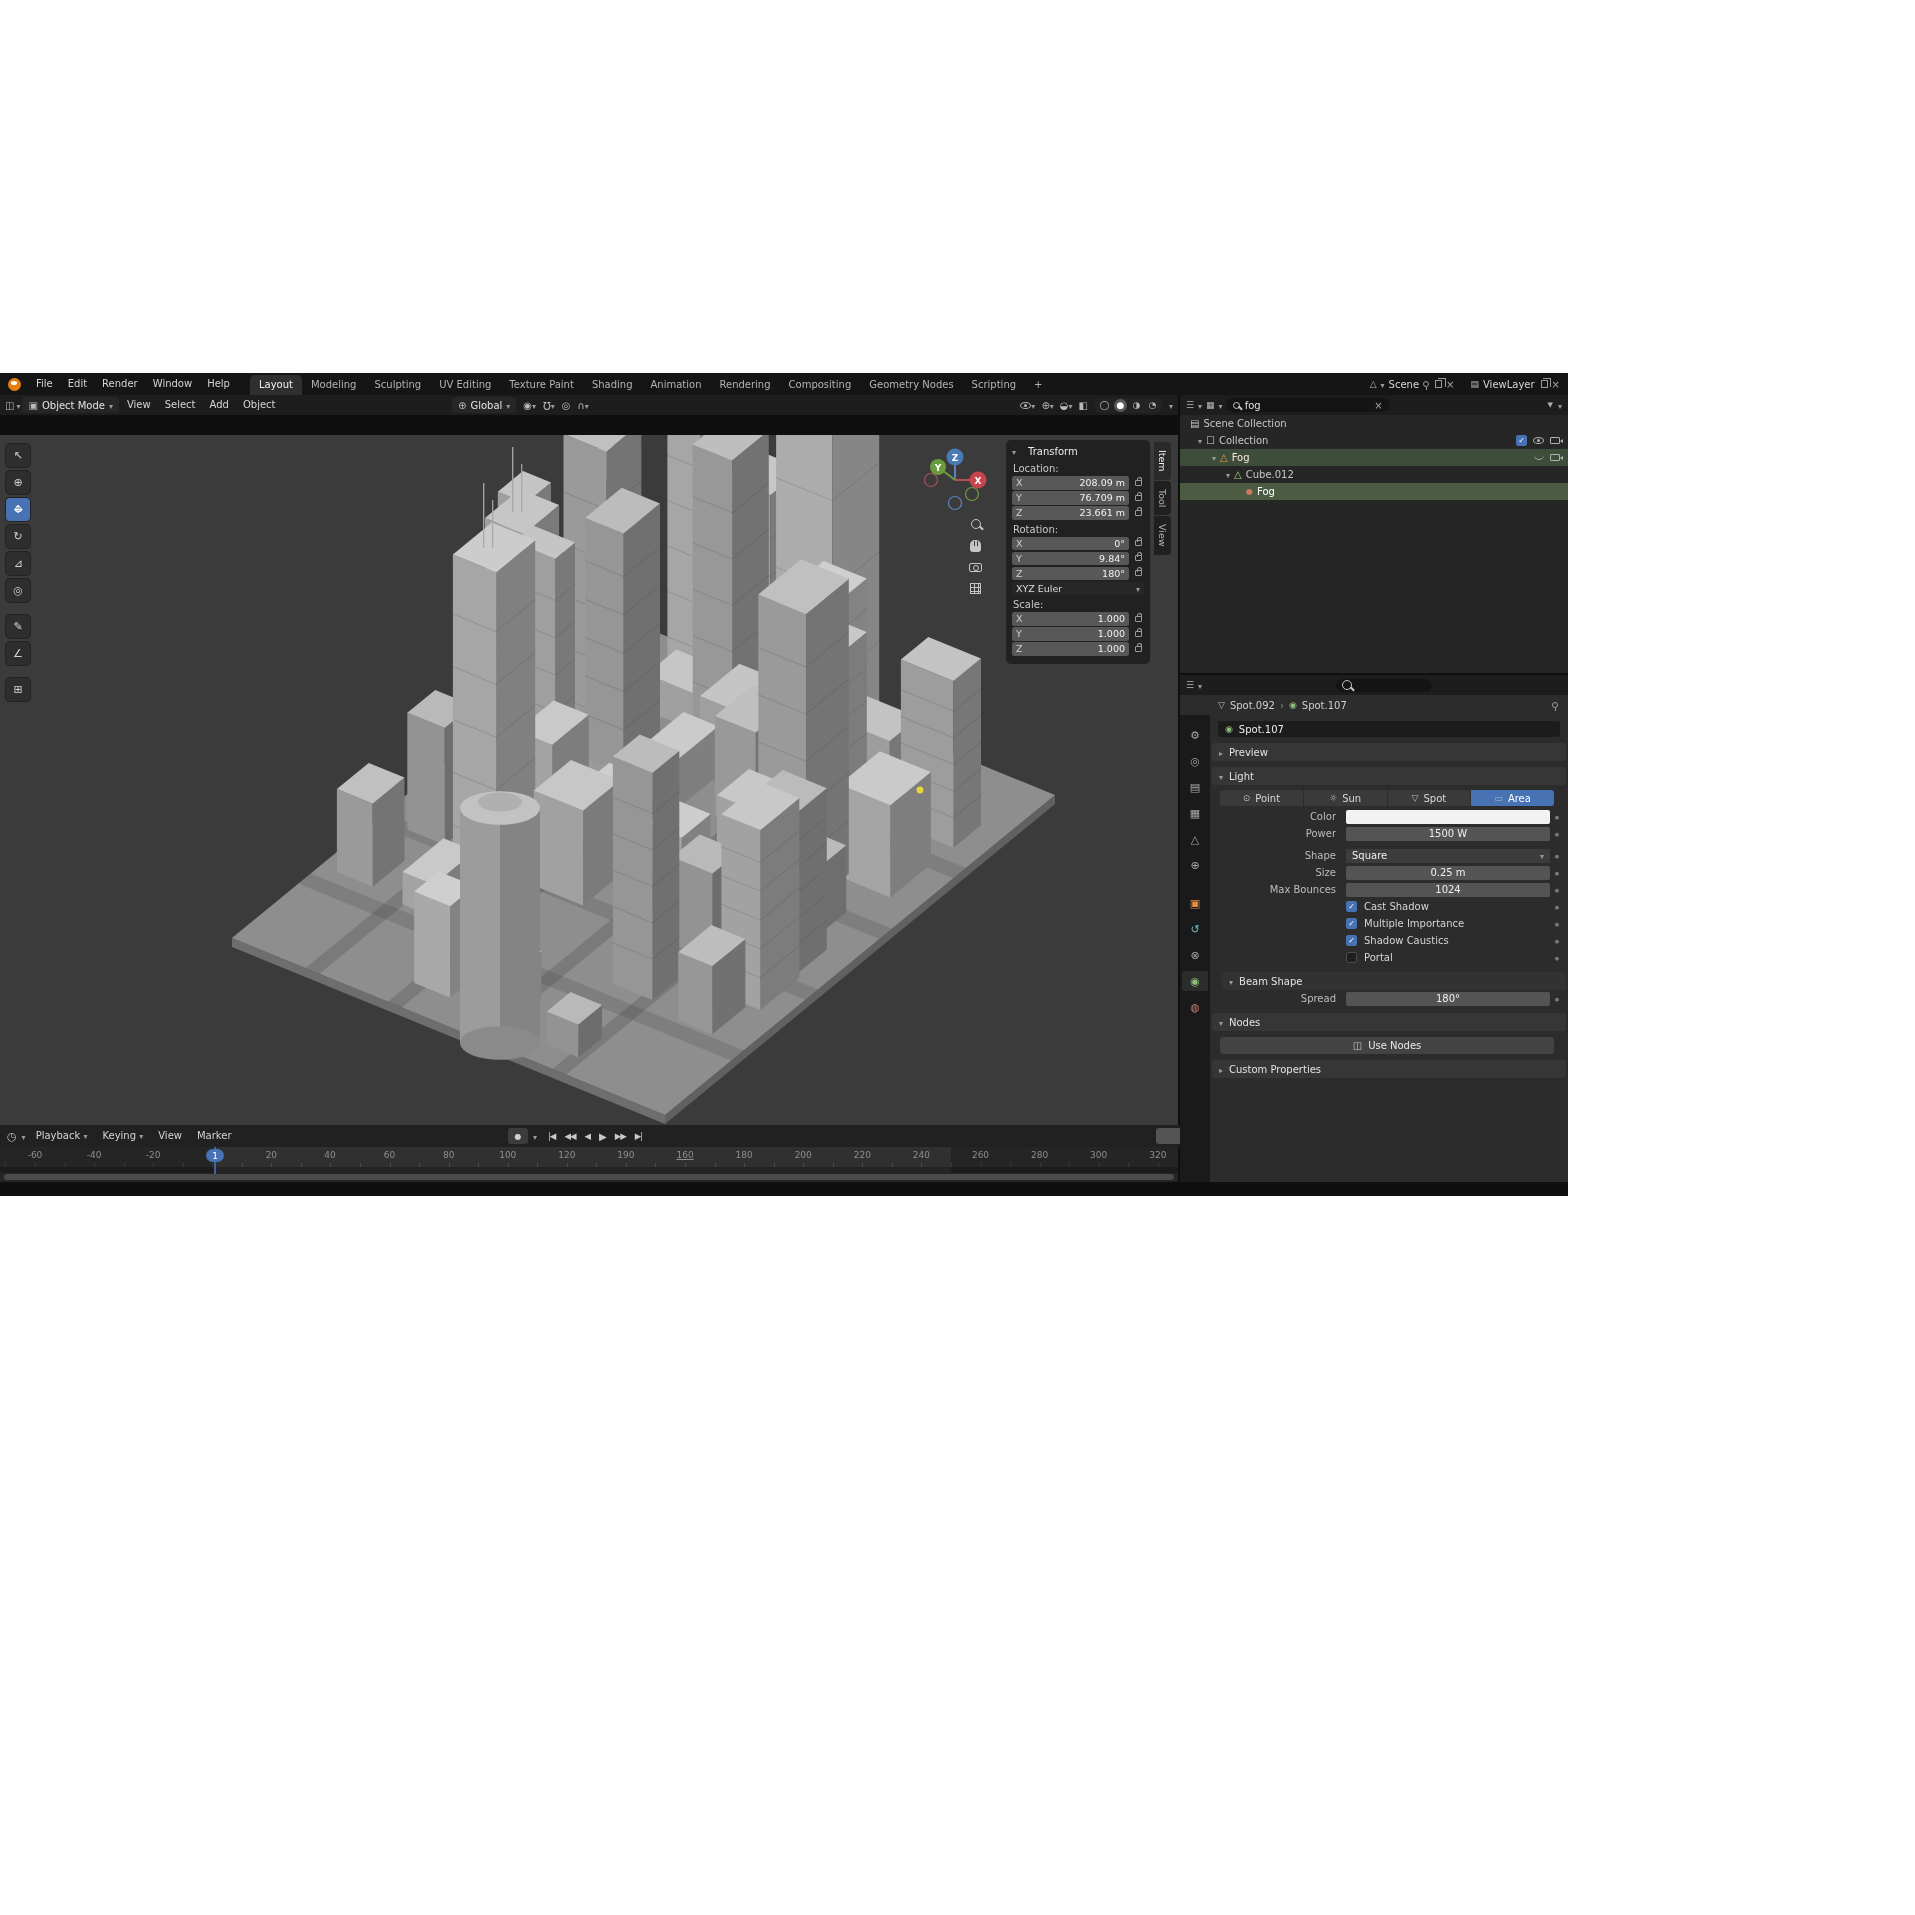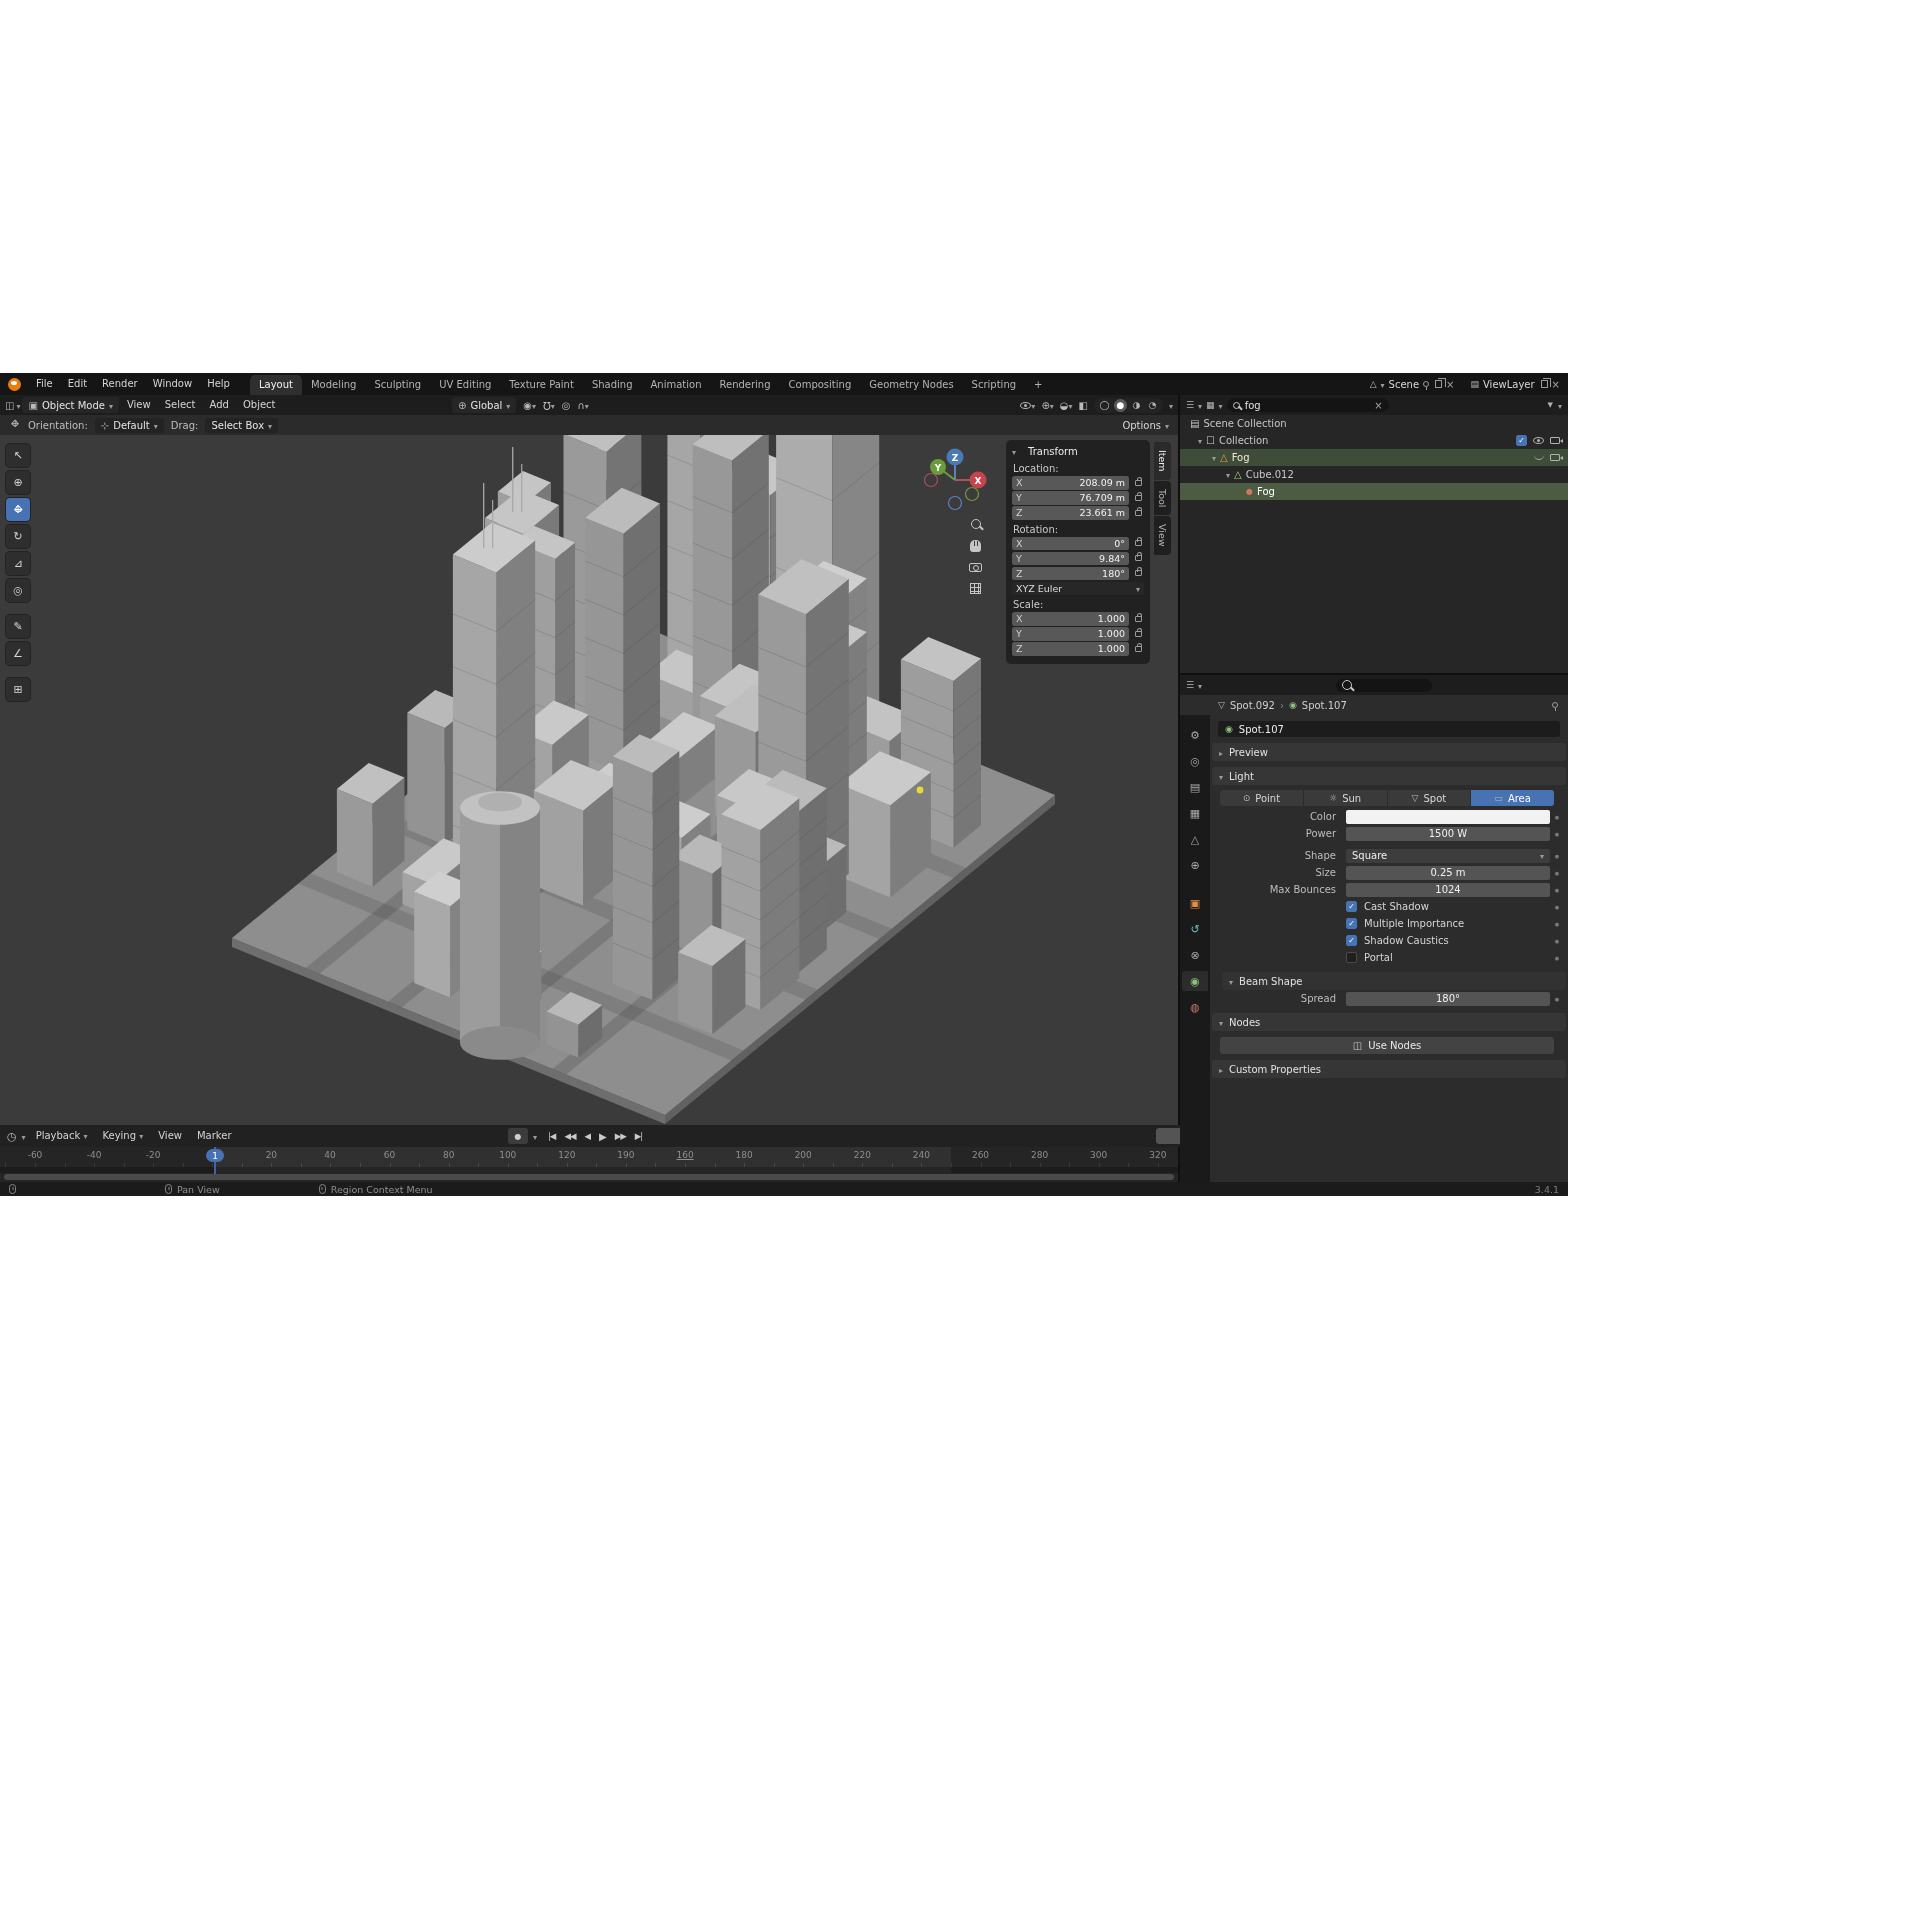--- a/index.html
+++ b/index.html
@@ -246,38 +246,20 @@
       <span class="shadeset">
         <i class="ic">◯</i>
         <i class="ic active">●</i>
         <i class="ic">◑</i>
         <i class="ic">◔</i>
       </span>
       <i class="cr"></i>
     </div>
   </div>
 
-  <div id="tsr">
-    <i class="ic i-move"></i>
-    <span class="lbl">Orientation:</span>
-    <span class="dd small">
-        <i class="ic">⊹</i>
-        <span>Default</span>
-        <i class="cr"></i>
-      </span>
-    <span class="lbl">Drag:</span>
-    <span class="dd small">
-        <span>Select Box</span>
-        <i class="cr"></i>
-      </span>
-    <span class="opts">
-        <span>Options</span>
-        <i class="cr"></i>
-      </span>
-  </div>
 
   <div id="vp">
     <svg id="city-svg" width="1178" height="690">
         <polygon points="232.0,503.0 665.0,680.0 665.0,689.0 232.0,512.0" fill="#6e6e6e"></polygon>
         <polygon points="665.0,680.0 1055.0,360.0 1055.0,369.0 665.0,689.0" fill="#616161"></polygon>
         <polygon points="232.0,503.0 665.0,680.0 1055.0,360.0 622.0,183.0" fill="#8e8e8e"></polygon>
         <polygon points="305.6,533.1 319.5,538.8 709.5,218.8 695.6,213.1" fill="rgba(55,55,55,0.22)"></polygon>
         <polygon points="298.3,448.6 731.3,625.6 743.8,615.4 310.8,438.4" fill="rgba(55,55,55,0.18)"></polygon>
         <polygon points="387.9,566.7 401.7,572.4 791.7,252.4 777.9,246.7" fill="rgba(55,55,55,0.22)"></polygon>
         <polygon points="372.4,387.8 805.4,564.8 817.9,554.6 384.9,377.6" fill="rgba(55,55,55,0.18)"></polygon>
@@ -921,26 +903,14 @@
           <span>Use Nodes</span>
         </div>
 
       <div class="phead">
           <i class="crr"></i>
           <span>Custom Properties</span>
         </div>
     </div>
   </div>
 
-  <div id="statusbar">
-    <span class="i-mouse"></span>
-    <span class="sb-g1">
-        <span class="i-mouse"></span>
-        <span>Pan View</span>
-      </span>
-    <span class="sb-g2">
-        <span class="i-mouse"></span>
-        <span>Region Context Menu</span>
-      </span>
-    <span class="version">3.4.1</span>
-  </div>
 
 </div>
 
 </body></html>

